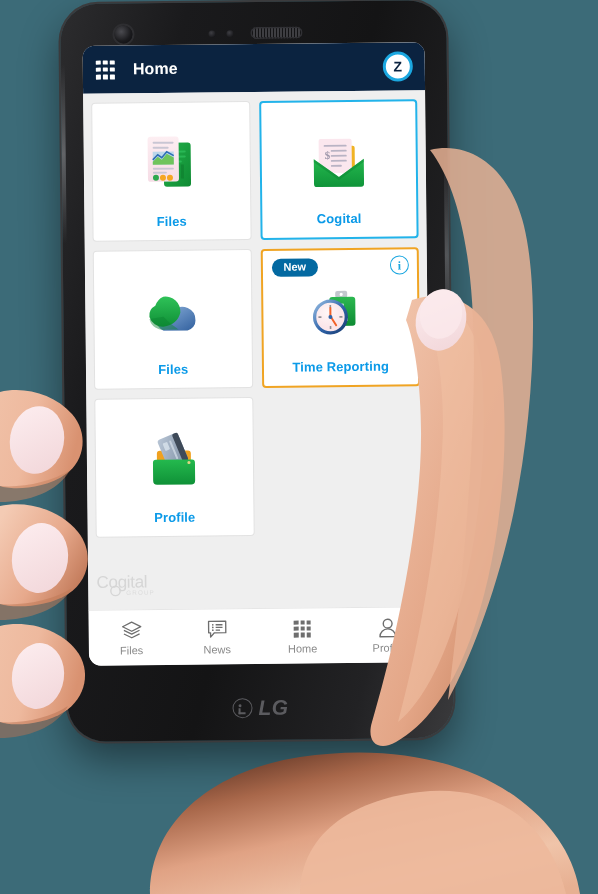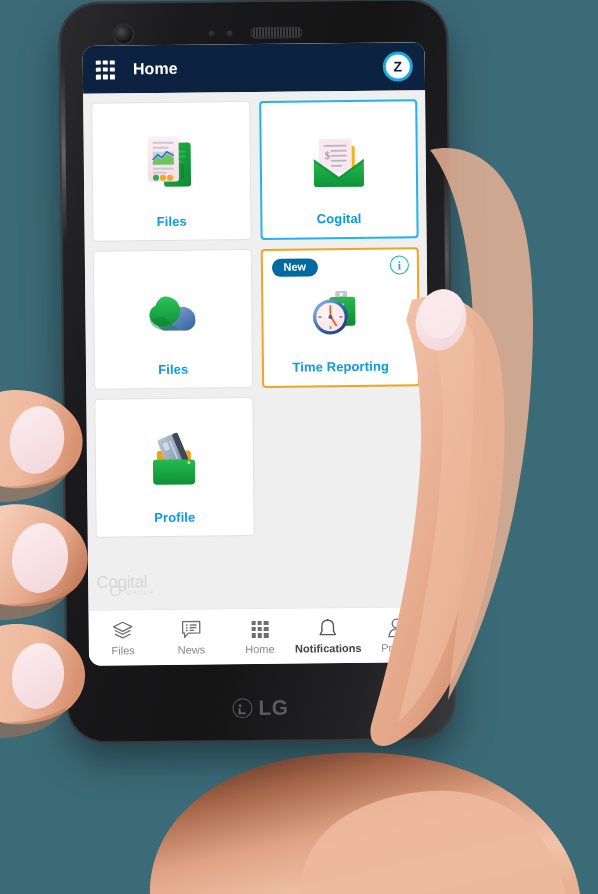--- a/index.html
+++ b/index.html
@@ -122,20 +122,21 @@
     left: 0; bottom: 0;
     width: 7px; height: 2px;
     background: #5b5b5f;
   }
   .hw-brand-text {
     color: #5b5b5f;
     font-size: 21px;
     font-weight: bold;
     letter-spacing: 0.5px;
     line-height: 1;
+    font-style: italic;
   }
 
   
   #screen {
     position: absolute;
     left: 22px;
     top: 42px;
     width: 342px;
     height: 620px;
     border-radius: 12px;
@@ -550,29 +551,20 @@
                 <span></span>
                 <span></span>
               <span></span>
                 <span></span>
                 <span></span>
             </div>
           </div>
           <div class="nav-label">Home</div>
         </div>
 
-        <div class="nav-item active">
-          <div class="nav-icon">
-            <svg width="20" height="21" viewBox="0 0 20 21" fill="none" stroke="#555555" stroke-width="1.4" stroke-linejoin="round">
-              <path d="M10 2 C6.3 2 4.2 4.6 4.2 8 V13 L2.4 16.3 H17.6 L15.8 13 V8 C15.8 4.6 13.7 2 10 2 Z"></path>
-              <path d="M10 2 V0.8"></path>
-            </svg>
-          </div>
-          <div class="nav-label">Notifications</div>
-        </div>
 
         <div class="nav-item">
           <div class="nav-icon">
             <svg width="20" height="21" viewBox="0 0 20 21" fill="none" stroke="#6e6e6e" stroke-width="1.4" stroke-linejoin="round">
               <circle cx="10" cy="6" r="4.4"></circle>
               <path d="M2.2 19 A7.8 7.8 0 0 1 17.8 19 Z"></path>
             </svg>
           </div>
           <div class="nav-label">Profile</div>
         </div>

